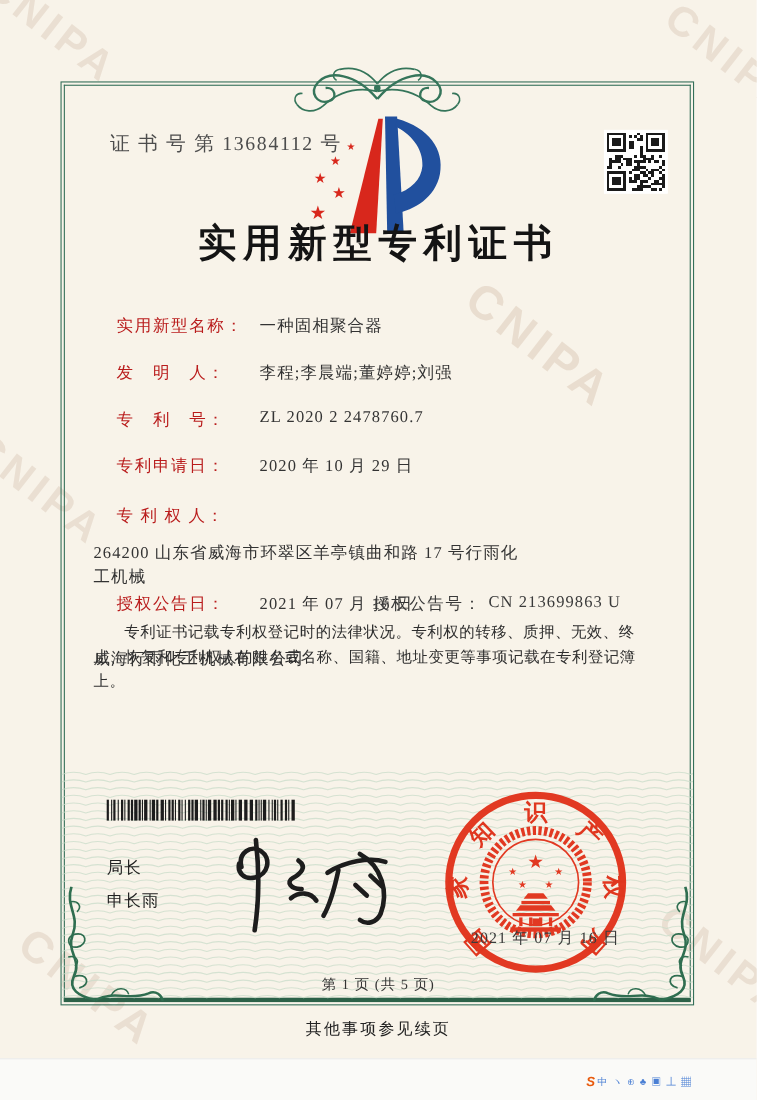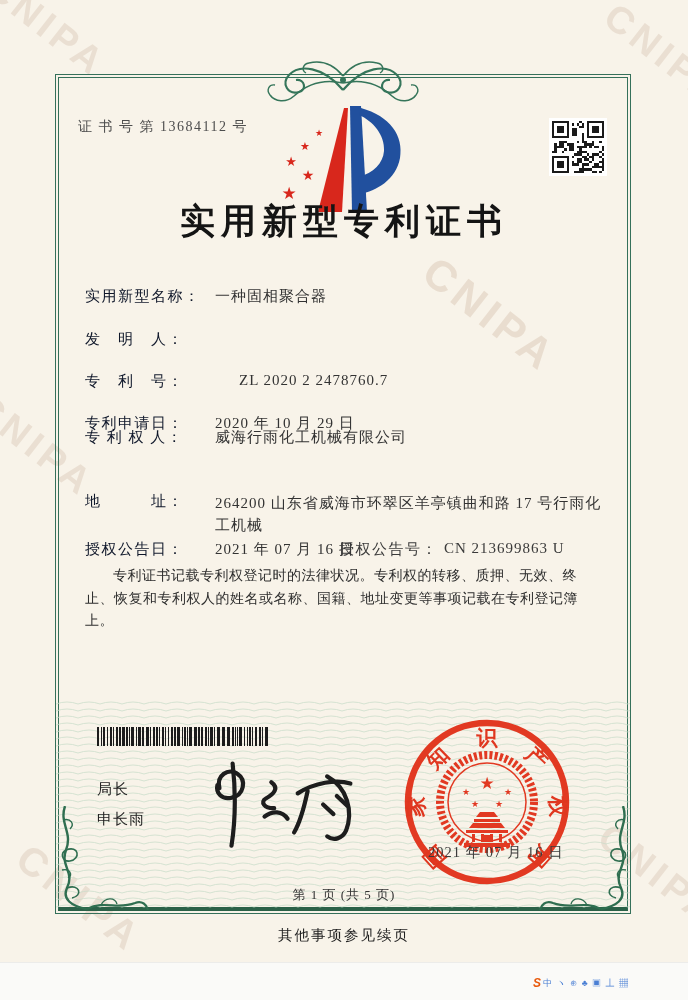--- a/index.html
+++ b/index.html
@@ -23,38 +23,38 @@
   .waves { position:absolute; left:56px; top:698px; z-index:1; }
   .waves path { stroke:#c9dcc9; stroke-width:1; fill:none; opacity:.75; }
 
   .ornament-top { position:absolute; left:243px; top:50px; z-index:2; }
   .ornament-top path { stroke:#35755a; fill:none; }
   .corner { position:absolute; z-index:2; }
   .corner path { stroke:#2f6e50; fill:none; }
   .corner-left { left:57px; top:806px; }
   .corner-right { left:539px; top:806px; transform:scaleX(-1); }
 
-  .cert-no { position:absolute; left:78px; top:118px; font-size:14px; color:#4d4d4d;
+  .cert-no { position:absolute; left:100px; top:118px; font-size:18px; color:#4d4d4d;
              letter-spacing:1.5px; z-index:2; }
 
   .logo { position:absolute; left:275px; top:100px; z-index:2; }
   .logo .star-t { font-family:"DejaVu Sans", sans-serif; }
 
   .qr { position:absolute; left:549px; top:118px; width:58px; height:58px; background:#fff;
         z-index:2; }
   .qr svg { display:block; }
 
   .title { position:absolute; left:57px; top:198px; width:574px; text-align:center;
            font-size:35px; font-weight:bold; color:#141414; letter-spacing:6px; z-index:2; }
 
   .row { position:absolute; left:85px; display:flex; font-size:15px; color:#3a3a3a; z-index:2; }
-  .row .lbl { width:130px; flex:0 0 130px; white-space:pre; letter-spacing:1.5px; color:#0f172a; }
+  .row .lbl { width:130px; flex:0 0 130px; white-space:pre; letter-spacing:1.5px; color:#b91c1c;margin-left:21px; }
   .row .val { letter-spacing:1px; color:#333; }
-  .row-name{top:287px;} .row-inventor{top:330px;} .row-patno{top:372px;gap:24px;}
-  .row-appdate{top:414px;} .row-patentee{top:428px;}
+  .row-name{top:287px;} .row-inventor{top:330px;} .row-patno{top:372px;}
+  .row-appdate{top:414px;} .row-patentee{top:460px;flex-direction:column;}
   .row-address{top:492px; width:530px;} .row-address .val{width:400px; line-height:22px;}
   .row-grant{top:540px; width:530px; position:absolute;}
   .pair2 { position:absolute; left:254px; top:0; display:flex; }
   .pair2 .lbl2 { letter-spacing:1.5px; white-space:pre; }
   .pair2 .val2 { letter-spacing:1px; margin-left:6px; }
 
   .legal { position:absolute; left:85px; top:565px; width:520px; font-size:14px;
            line-height:22.5px; color:#2e2e2e; z-index:2; letter-spacing:.5px; }
   .legal p { text-indent:2em; }
 
@@ -315,35 +315,35 @@
   </div>
 
   <div class="title">实用新型专利证书</div>
 
   <div class="row row-name">
     <span class="lbl">实用新型名称：</span>
     <span class="val">一种固相聚合器</span>
   </div>
   <div class="row row-inventor">
     <span class="lbl">发　明　人：</span>
+    <span class="val">李程;李晨端;董婷婷;刘强</span>
   </div>
   <div class="row row-patno">
     <span class="lbl">专　利　号：</span>
     <span class="val">ZL 2020 2 2478760.7</span>
   </div>
   <div class="row row-appdate">
     <span class="lbl">专利申请日：</span>
     <span class="val">2020 年 10 月 29 日</span>
   </div>
   <div class="row row-patentee">
     <span class="lbl">专 利 权 人：</span>
     <span class="val">威海行雨化工机械有限公司</span>
   </div>
   <div class="row row-address">
-    <span class="lbl">地　　　址：</span>
     <span class="val">264200 山东省威海市环翠区羊亭镇曲和路 17 号行雨化工机械</span>
   </div>
   <div class="row row-grant">
     <span class="lbl">授权公告日：</span>
     <span class="val">2021 年 07 月 16 日</span>
     <span class="pair2">
       <span class="lbl2">授权公告号：</span>
       <span class="val2">CN 213699863 U</span>
     </span>
   </div>

